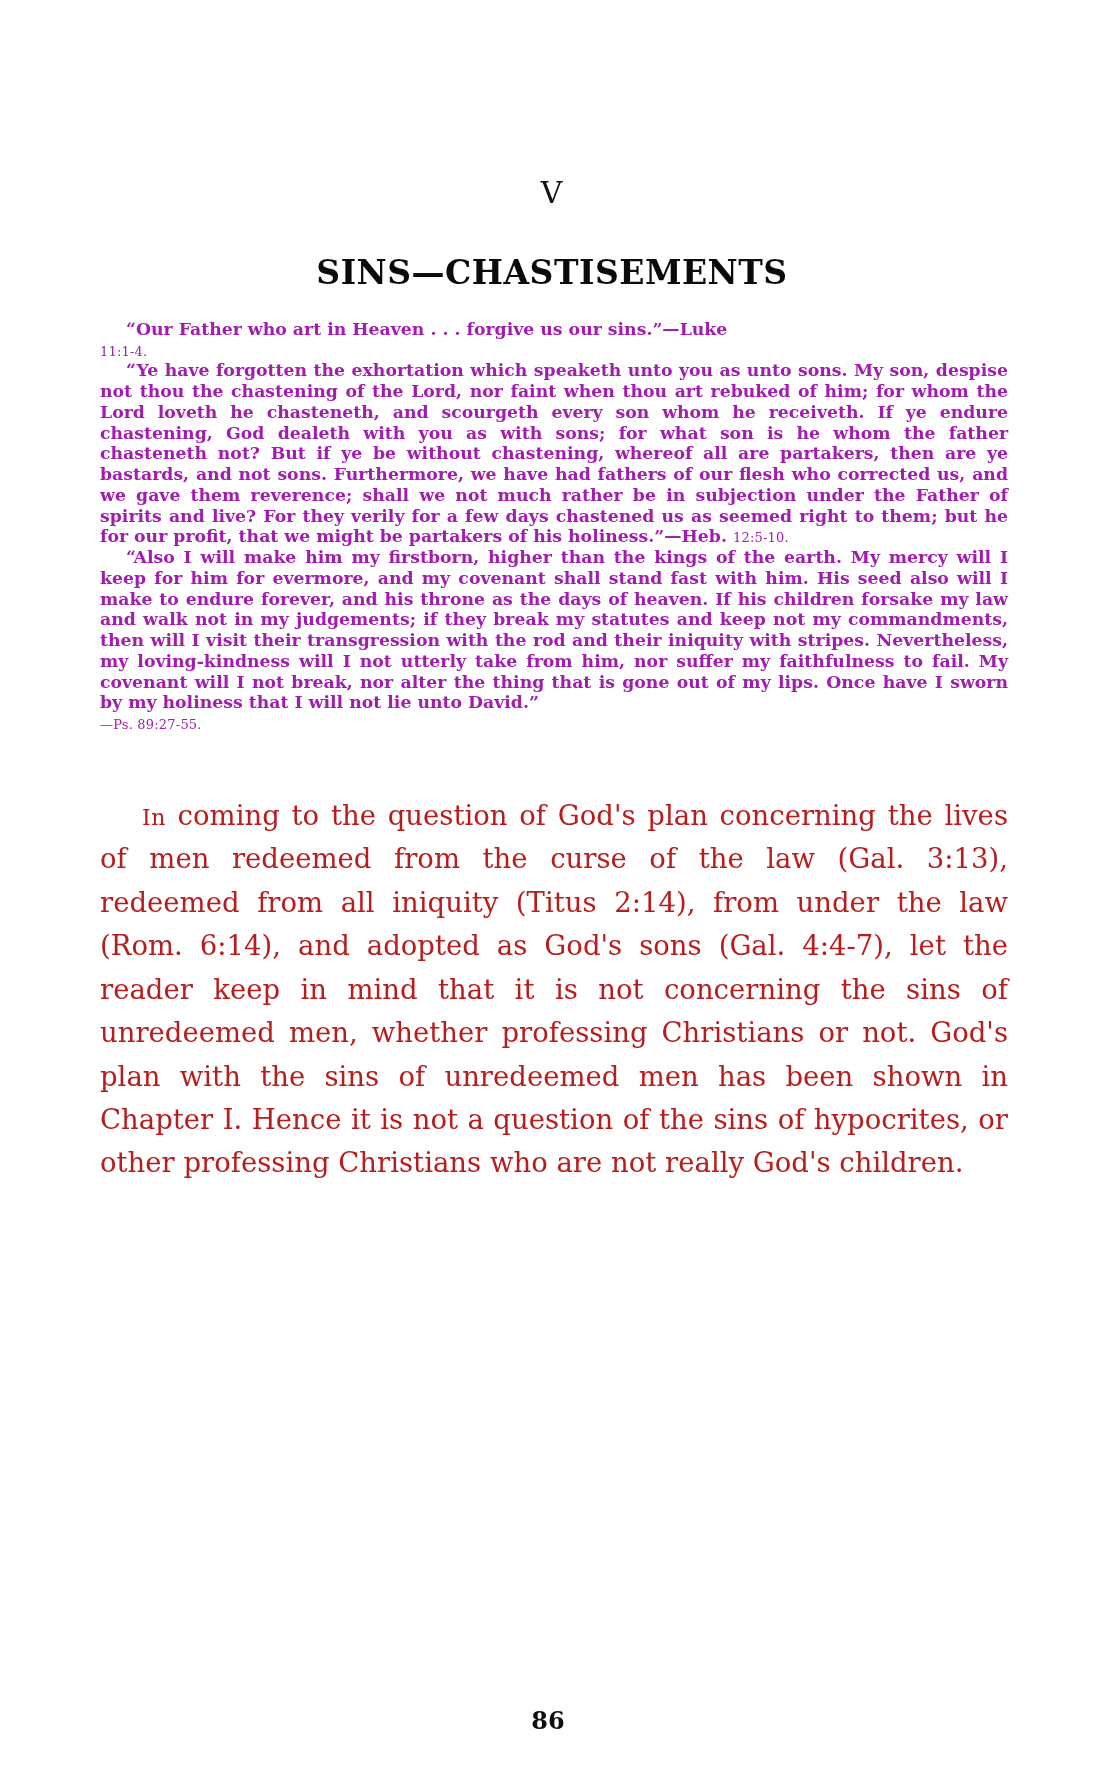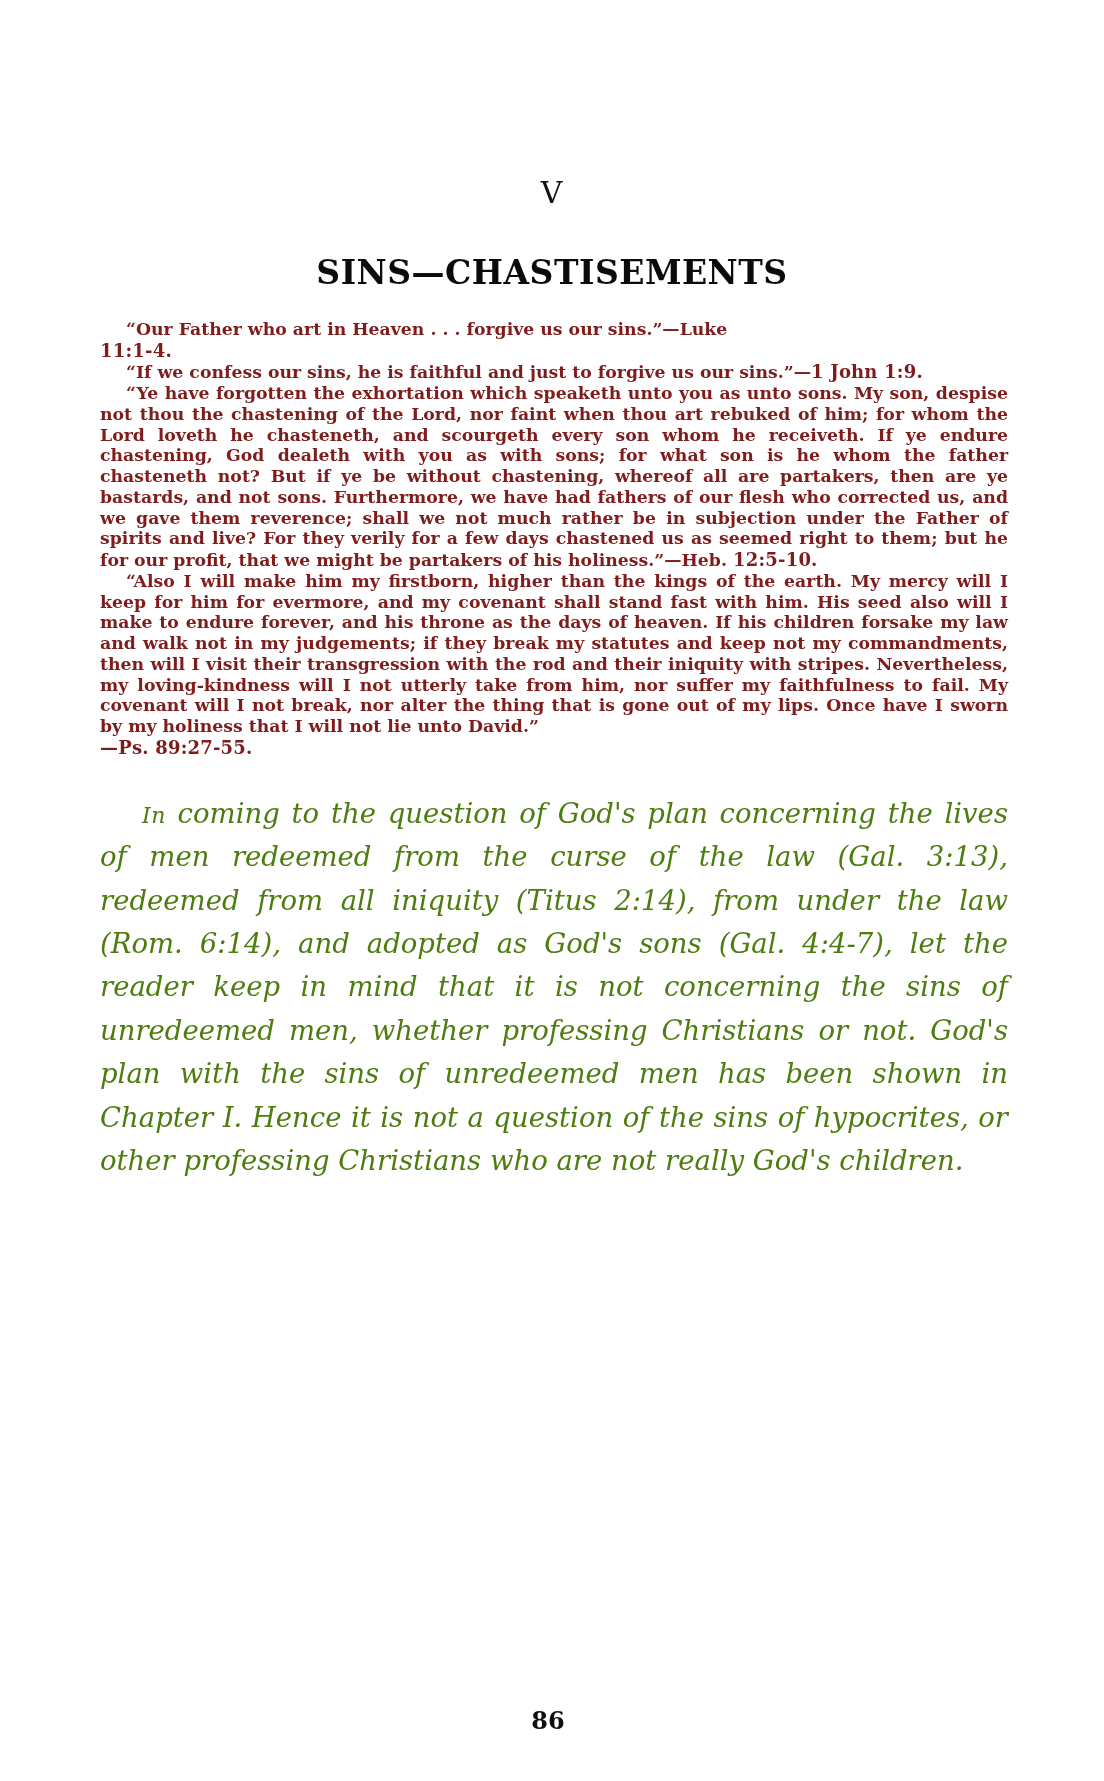--- a/index.html
+++ b/index.html
@@ -56,47 +56,46 @@
     display: block;
   }
 
   
   .epigraphs {
     padding: 0 48px 0 52px;
     font-family: "DejaVu Serif", serif;
     font-size: 17.3px;
     line-height: 1.2;
     text-align: justify;
-    color: #7f1d1d;
+    color: #a21caf;
     font-weight: 700;
   }
   .epigraphs p {
     margin: 0;
     text-indent: 26px;
   }
   .epigraphs p.no-indent {
     text-indent: 0;
   }
   .ref-small {
-    font-size: 18px;
-    font-weight: 700;
+    font-size: 13px;
+    font-weight: 400;
     letter-spacing: 0.2px;
   }
 
   
   .body-text {
-    margin-top: 33px;
+    margin-top: 60px;
     padding: 0 48px 0 52px;
     font-family: "DejaVu Serif", serif;
     font-size: 27.5px;
     line-height: 1.58;
     text-align: justify;
-    color: #4d7c0f;
+    color: #b91c1c;
     font-weight: 400;
-    font-style: italic;
   }
   .body-text p {
     margin: 0;
     text-indent: 42px;
   }
   .smallcaps {
     font-size: 22px;
     letter-spacing: 0.5px;
   }
 
@@ -123,21 +122,20 @@
 
     <h1 class="chapter-title">
       <span class="line2">SINS—CHASTISEMENTS</span>
     </h1>
 
     <div class="epigraphs">
 
       <p><span>“Our Father who art in Heaven . . . forgive us our sins.”—Luke</span></p>
       <p class="no-indent"><span class="ref-small">11:1-4.</span></p>
 
-      <p><span>“If we confess our sins, he is faithful and just to forgive us our sins.”—</span><span class="ref-small">1 John 1:9.</span></p>
 
       <p><span>“Ye have forgotten the exhortation which speaketh unto you as unto sons. My son, despise not thou the chastening of the Lord, nor faint when thou art rebuked of him; for whom the Lord loveth he chasteneth, and scourgeth every son whom he receiveth. If ye endure chastening, God dealeth with you as with sons; for what son is he whom the father chasteneth not? But if ye be without chastening, whereof all are partakers, then are ye bastards, and not sons. Furthermore, we have had fathers of our flesh who corrected us, and we gave them reverence; shall we not much rather be in subjection under the Father of spirits and live? For they verily for a few days chastened us as seemed right to them; but he for our profit, that we might be partakers of his holiness.”—Heb. </span><span class="ref-small">12:5-10.</span></p>
 
       <p><span>“Also I will make him my firstborn, higher than the kings of the earth. My mercy will I keep for him for evermore, and my covenant shall stand fast with him. His seed also will I make to endure forever, and his throne as the days of heaven. If his children forsake my law and walk not in my judgements; if they break my statutes and keep not my commandments, then will I visit their transgression with the rod and their iniquity with stripes. Nevertheless, my loving-kindness will I not utterly take from him, nor suffer my faithfulness to fail. My covenant will I not break, nor alter the thing that is gone out of my lips. Once have I sworn by my holiness that I will not lie unto David.”</span></p>
       <p class="no-indent"><span class="ref-small">—Ps. 89:27-55.</span></p>
     </div>
 
     <div class="body-text">
       <p><span class="smallcaps">In</span><span> coming to the question of God's plan concerning the lives of men redeemed from the curse of the law (Gal. 3:13), redeemed from all iniquity (Titus 2:14), from under the law (Rom. 6:14), and adopted as God's sons (Gal. 4:4-7), let the reader keep in mind that it is not concerning the sins of unredeemed men, whether professing Christians or not. God's plan with the sins of unredeemed men has been shown in Chapter I. Hence it is not a question of the sins of hypocrites, or other professing Christians who are not really God's children.</span></p>
     </div>

